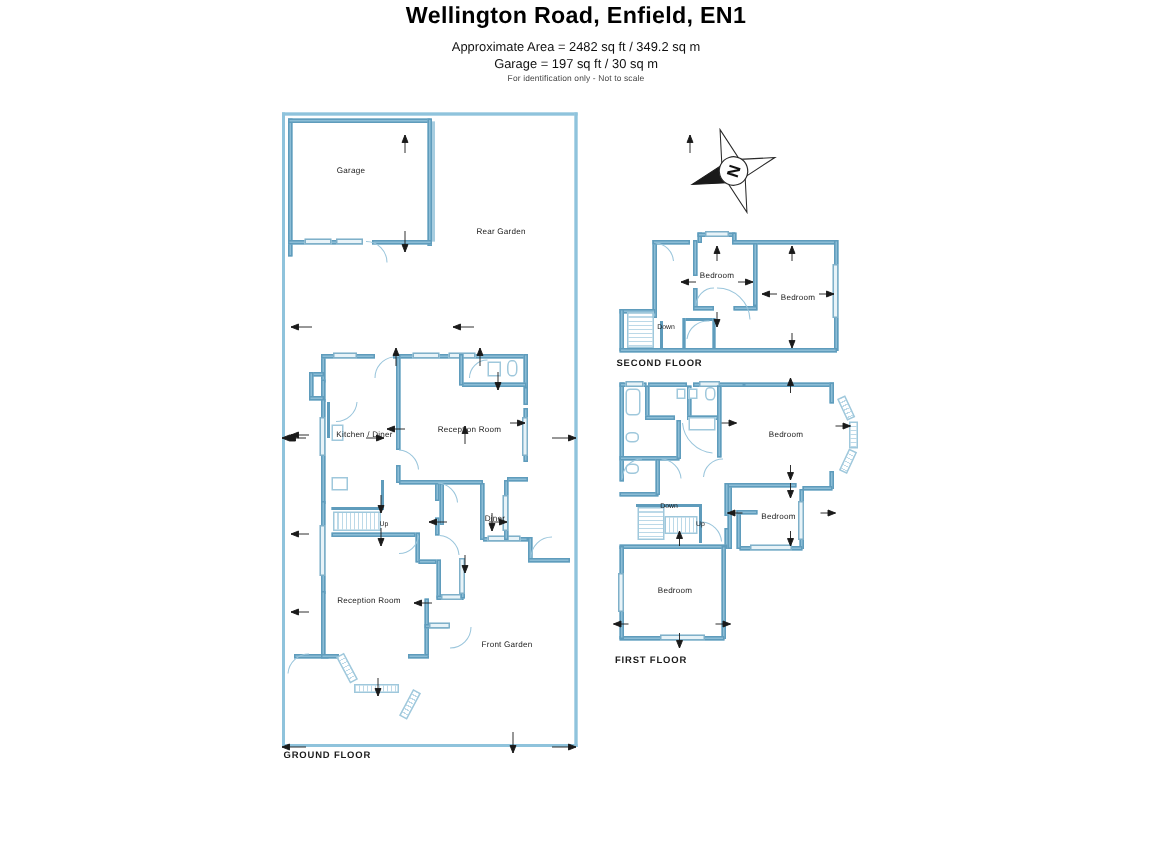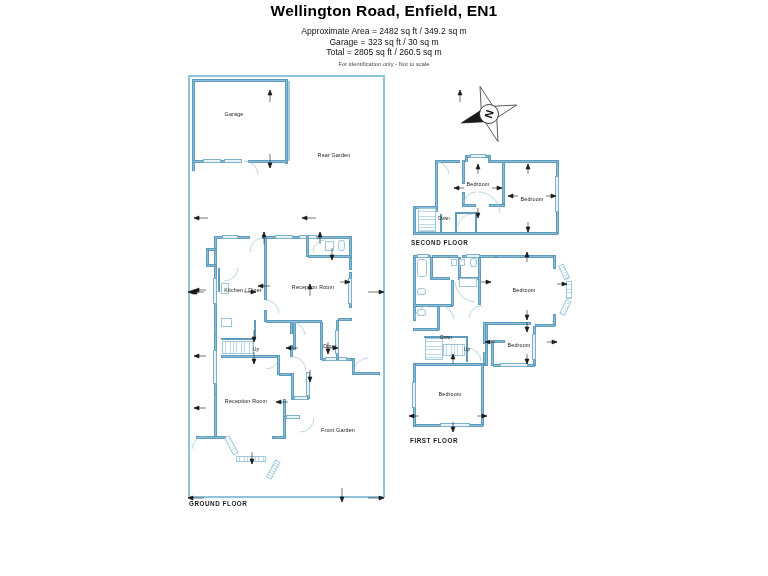--- a/index.html
+++ b/index.html
@@ -60,22 +60,21 @@
 </style>
 </head>
 <body>
 
 <div class="page">
 
   <div class="header">
     <div class="title">Wellington Road, Enfield, EN1</div>
     <div class="areas">
       <div>Approximate Area = 2482 sq ft / 349.2 sq m</div>
-      <div>Garage = 323 sq ft / 30 sq m</div>
-      <div>Total = 2805 sq ft / 260.5 sq m</div>
+      <div>Garage = 197 sq ft / 30 sq m</div>
     </div>
     <div class="disclaimer">For identification only - Not to scale</div>
   </div>
 
   <div class="compass">
     <svg width="62" height="62" viewBox="0 0 62 62">
       <g transform="rotate(-18 31 31)">
         <polygon points="31,2 38,28 31,31 24,28" fill="#ffffff" stroke="#2a2a2a" stroke-width="0.7"></polygon>
         <polygon points="31,60 38,34 31,31 24,34" fill="#ffffff" stroke="#2a2a2a" stroke-width="0.7"></polygon>
         <polygon points="2,31 28,24 31,31 28,38" fill="#1a1a1a" stroke="#1a1a1a" stroke-width="0.7"></polygon>

